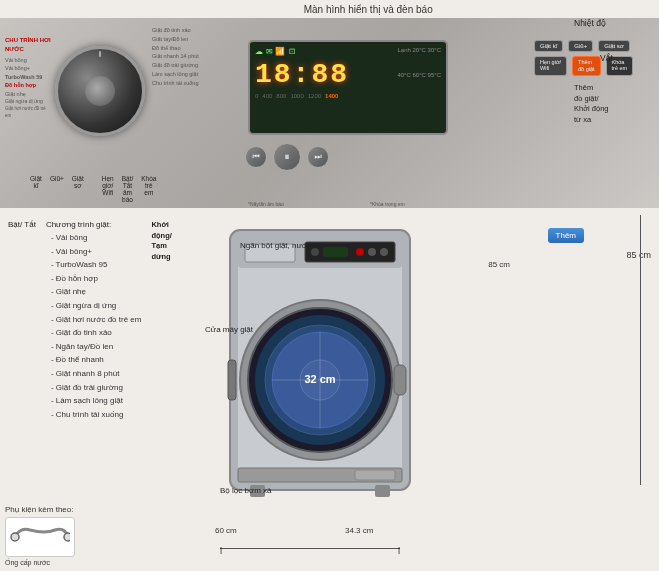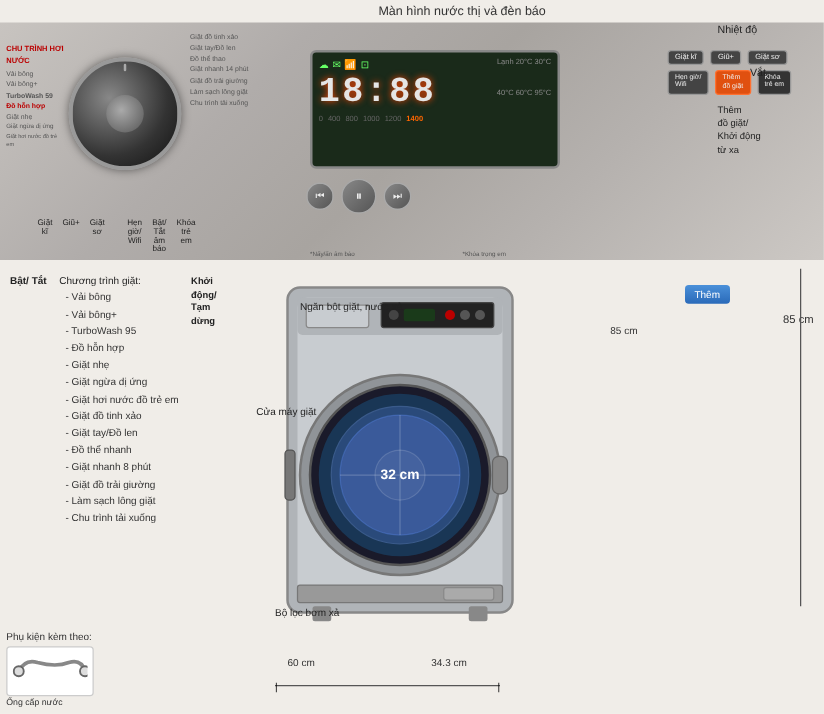--- a/index.html
+++ b/index.html
@@ -96,21 +96,21 @@
       width: 200px;
       height: 95px;
       background: #1a2a1a;
       border-radius: 5px;
       border: 2px solid #888;
       padding: 5px;
     }
 
     .time-display {
       font-size: 28px;
-      color: #e5e5e5;
+      color: #fde047;
       font-weight: bold;
       letter-spacing: 2px;
       font-family: 'Courier New', monospace;
       text-shadow: 0 0 6px #ff4400;
     }
 
     
     .left-annotations {
       position: absolute;
       left: 0;
@@ -228,21 +228,21 @@
       width: 28px;
       height: 28px;
       font-size: 10px;
     }
   </style>
 </head>
 <body>
 
 <div class="main-container">
 
-  <div class="display-title">Màn hình nước thị và đèn báo</div>
+  <div class="display-title">Màn hình hiển thị và đèn báo</div>
 
   <div class="machine-panel">
 
     <div class="program-labels" style="position:absolute;left:5px;top:18px;font-size:5.5px;color:#111;line-height:1.55;width:48px;">
       <div style="font-size:6px;font-weight:bold;color:#b00;margin-bottom:1px;">CHU TRÌNH HƠI NƯỚC</div>
       <div style="color:#555;">Vải bông</div>
       <div style="color:#555;">Vải bông+</div>
       <div style="color:#555;font-weight:bold;">TurboWash 59</div>
       <div style="color:#b00;font-weight:bold;">Đồ hỗn hợp</div>
       <div style="color:#555;">Giặt nhẹ</div>
@@ -334,35 +334,35 @@
 
   <div style="position:absolute;right:5px;top:18px;width:80px;">
     <div style="font-size:8.5px;color:#222;margin-bottom:25px;text-align:left;">Nhiệt độ</div>
     <div style="font-size:8.5px;color:#222;margin-top:25px;text-align:left;padding-left:26px;">Vắt</div>
     <div style="font-size:7.5px;color:#222;margin-top:20px;text-align:left;line-height:1.4;">Thêm<br>đồ giặt/<br>Khởi động<br>từ xa</div>
   </div>
 
   <div class="left-annotations">
     <div style="margin-top:5px;display:flex;gap:10px;">
       <div>
-        <div style="font-size:8px;font-weight:bold;color:#222;margin-bottom:18px;">Bật/
+        <div style="font-size:8px;font-weight:normal;color:#222;margin-bottom:18px;">Bật/
 Tắt</div>
       </div>
       <div>
         <div style="font-size:8px;font-weight:normal;color:#222;margin-bottom:2px;">Chương trình giặt:</div>
         <div class="annotation-list">
           <div>- Vải bông</div>
           <div>- Vải bông+</div>
           <div>- TurboWash 95</div>
           <div>- Đồ hỗn hợp</div>
           <div>- Giặt nhẹ</div>
           <div>- Giặt ngừa dị ứng</div>
           <div>- Giặt hơi nước đồ trẻ em</div>
           <div>- Giặt đồ tinh xảo</div>
-          <div>- Giặt tay/Đồ len</div>
+          <div>- Ngăn tay/Đồ len</div>
           <div>- Đồ thể nhanh</div>
           <div>- Giặt nhanh 8 phút</div>
           <div>- Giặt đồ trải giường</div>
           <div>- Làm sạch lông giặt</div>
           <div>- Chu trình tải xuống</div>
         </div>
       </div>
       <div style="font-size:7.5px;color:#222;line-height:1.4;width:35px;flex-shrink:0;font-weight:bold;">Khởi<br>động/<br>Tạm<br>dừng</div>
     </div>
 
@@ -421,21 +421,21 @@
       <rect x="50" y="265" width="15" height="12" rx="2" fill="#888"></rect>
       <rect x="175" y="265" width="15" height="12" rx="2" fill="#888"></rect>
     </svg>
 
     
     <div style="position:absolute;top:5px;left:40px;font-size:8px;color:#222;white-space:nowrap;margin-top:16px;">Ngăn bột giặt, nước xả</div>
     <div style="position:absolute;top:105px;left:5px;font-size:8px;color:#222;white-space:nowrap;">Cửa máy giặt</div>
     <div style="position:absolute;bottom:55px;left:20px;font-size:8px;color:#222;white-space:nowrap;">Bộ lọc bơm xả</div>
 
     
-    <div style="position:absolute;bottom:15px;left:30px;font-size:8px;color:#333;white-space:nowrap;margin-top:12px;">60 cm</div>
+    <div style="position:absolute;bottom:15px;left:15px;font-size:8px;color:#333;white-space:nowrap;margin-top:12px;">60 cm</div>
     
     <div style="position:absolute;bottom:15px;left:145px;font-size:8px;color:#333;white-space:nowrap;">34.3 cm</div>
 
     
     <div style="position:absolute;top:40px;right:-10px;font-size:8px;color:#333;">85 cm</div>
   </div>
 
   <div style="position:absolute;bottom:22px;left:220px;width:180px;border-top:1px solid #555;">
     <div style="position:absolute;left:0;top:-4px;font-size:8px;">|</div>
     <div style="position:absolute;right:0;top:-4px;font-size:8px;">|</div>

